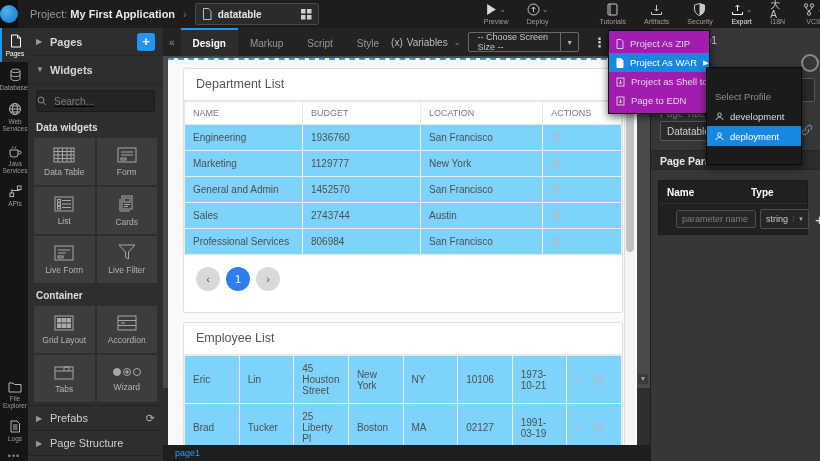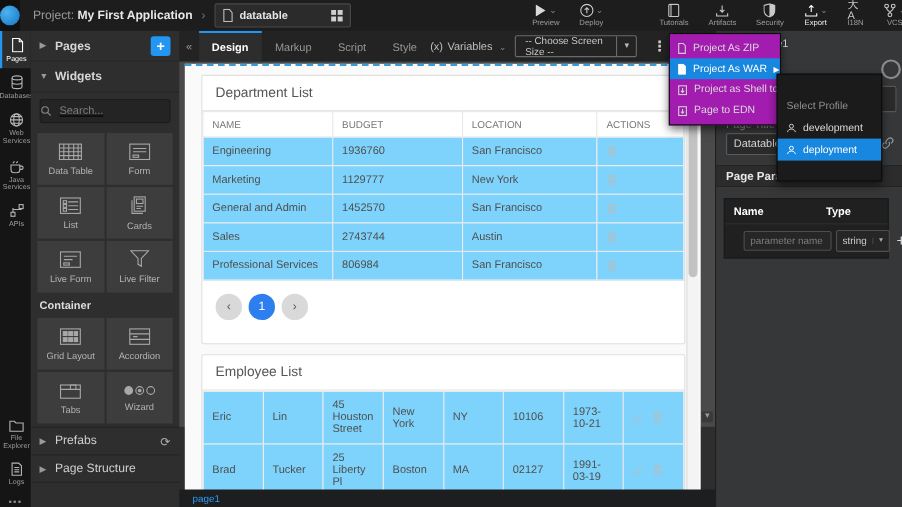--- a/index.html
+++ b/index.html
@@ -284,20 +284,21 @@
     </div>
     <div id="searchwrap">
       <div id="searchbox">
         <svg width="10" height="10" viewBox="0 0 10 10">
             <circle cx="4" cy="4" r="3" fill="none" stroke="#8a8a8a"></circle>
             <path d="M6.3 6.3L9 9" stroke="#8a8a8a"></path>
           </svg>
         <input placeholder="Search..." style="">
       </div>
     </div>
+    <div class="wsec">Data widgets</div>
     <div class="tilegrid">
       <div class="tile">
         <svg width="22" height="16" viewBox="0 0 22 16">
             <rect x="1" y="1" width="20" height="14"></rect>
             <path d="M1 4.5h20M1 8h20M1 11.5h20M5 1v14M9.5 1v14M14 1v14M18 1v14"></path>
           </svg>
         <span>Data Table</span>
       </div>
       <div class="tile">
         <svg width="20" height="16" viewBox="0 0 20 16">

